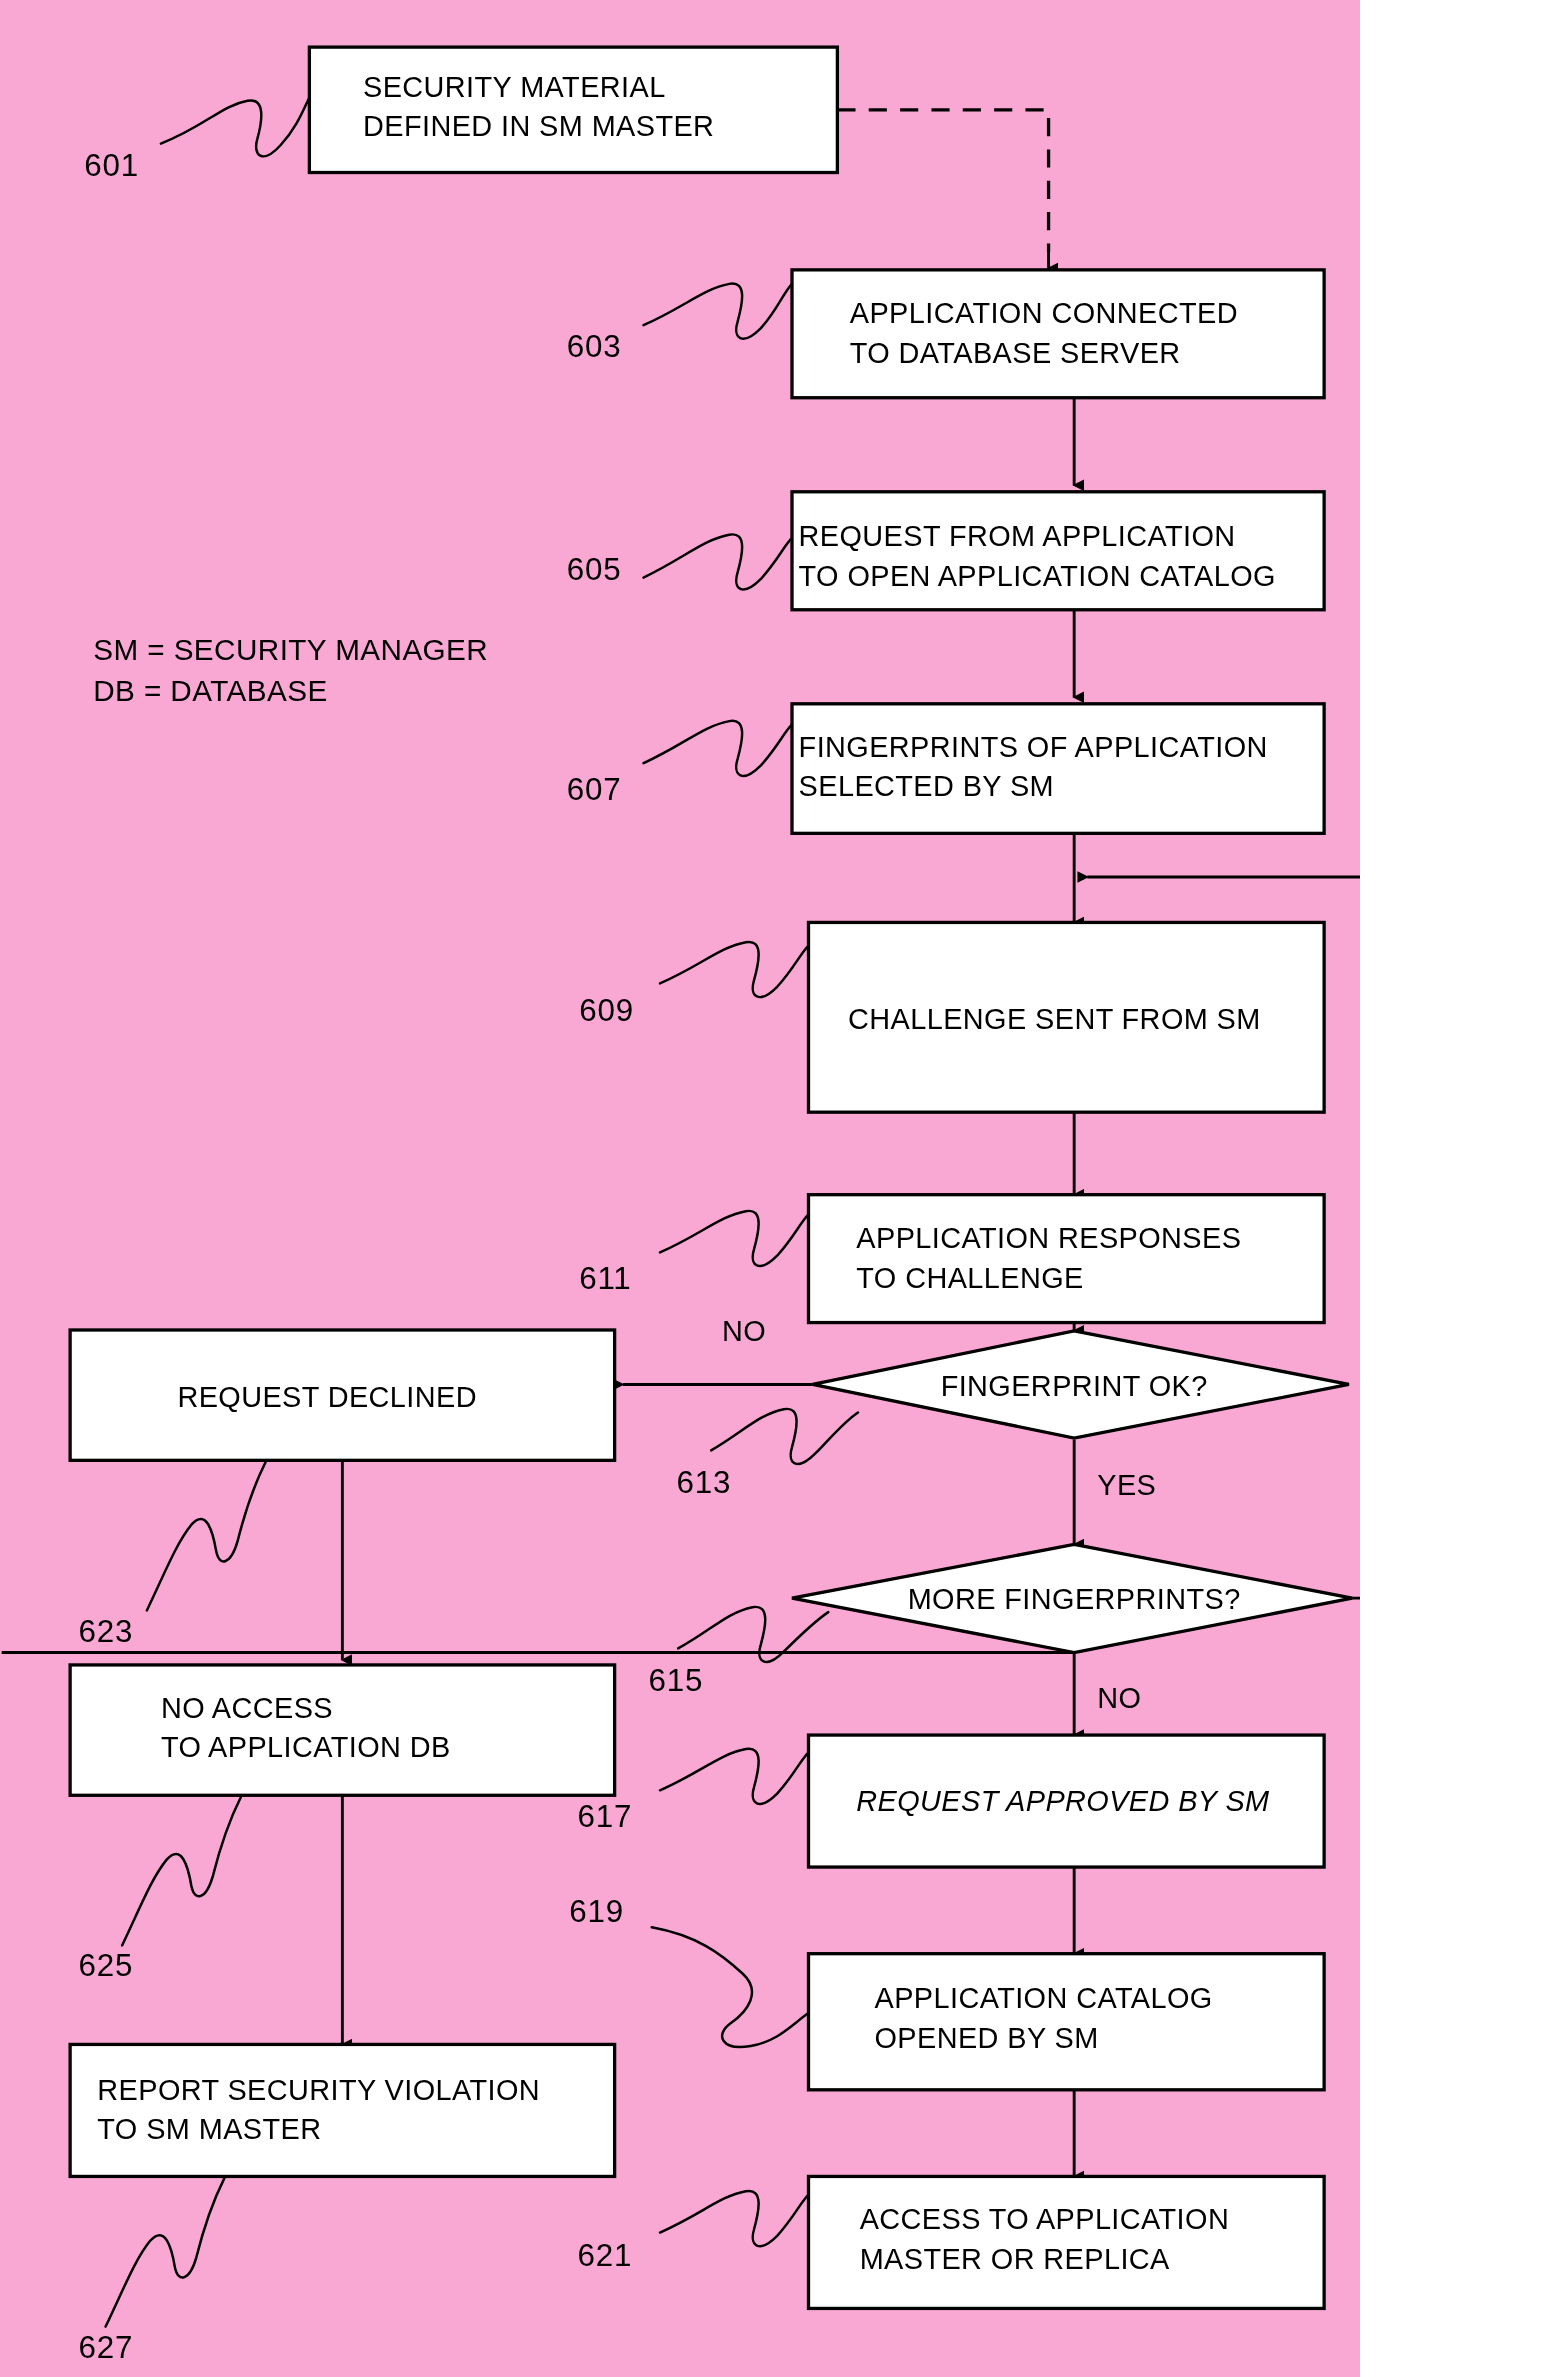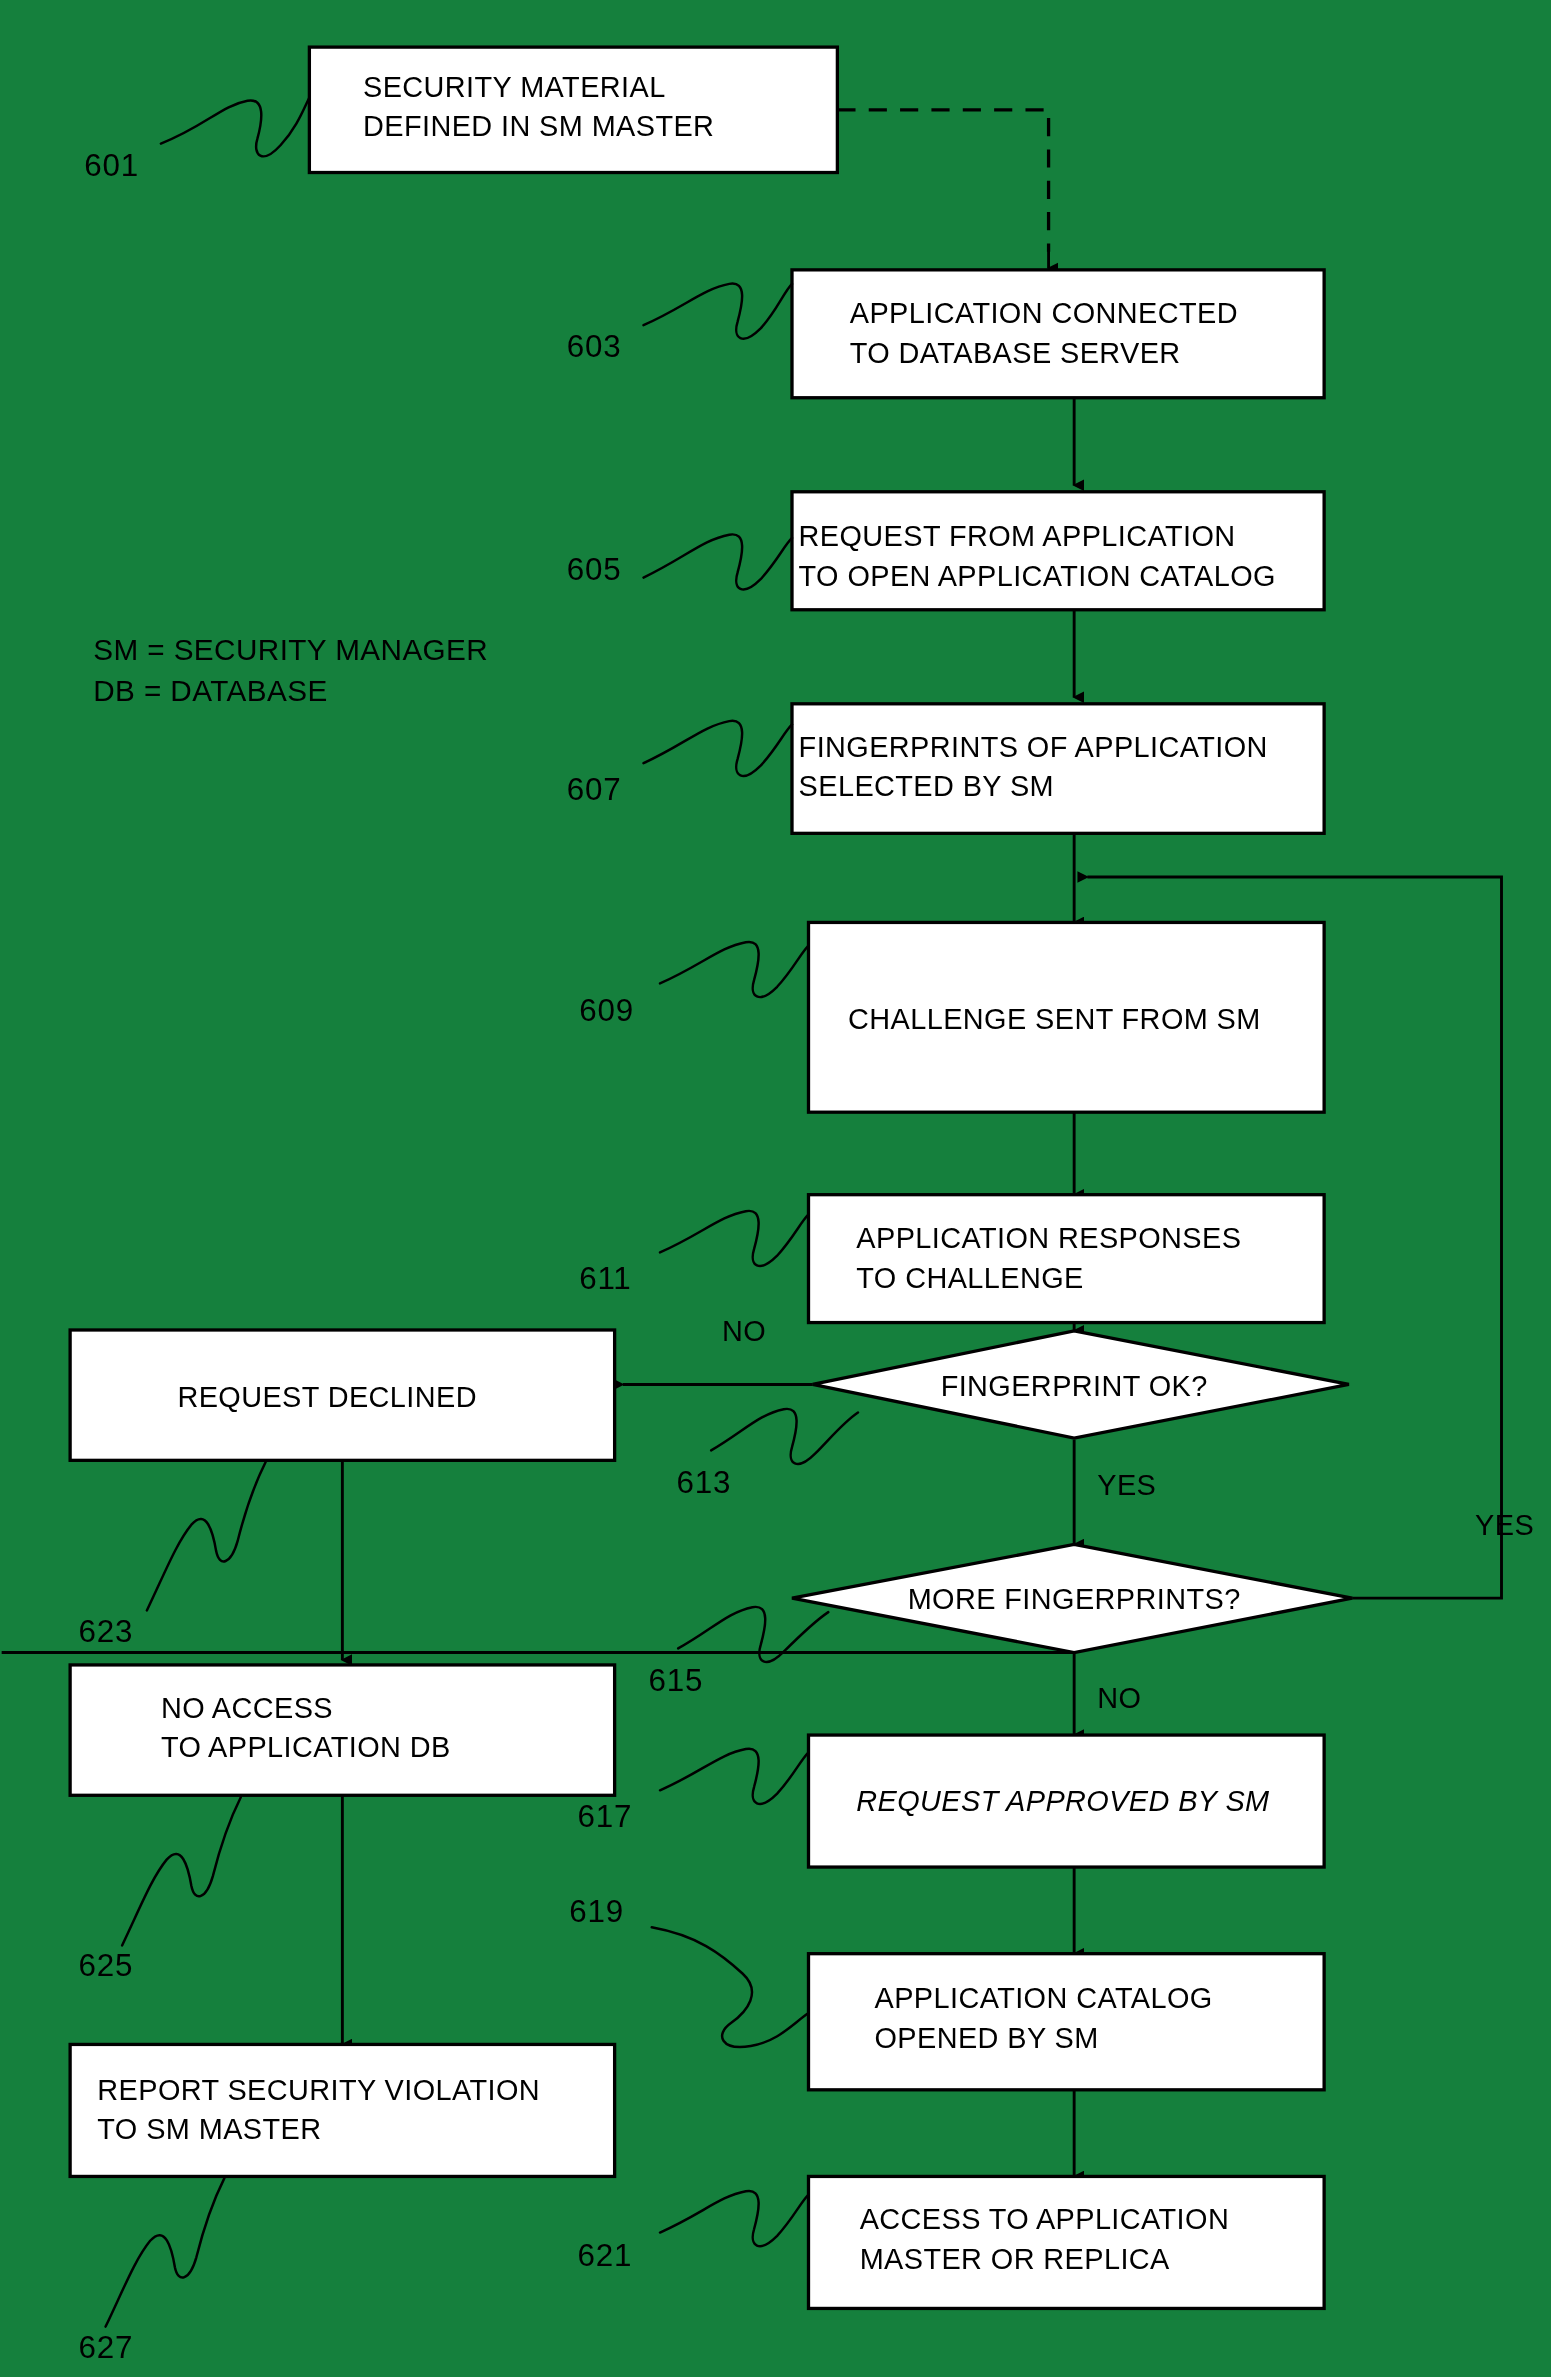--- a/index.html
+++ b/index.html
@@ -6,23 +6,23 @@
   html, body {
     margin: 0;
     padding: 0;
     background: #ffffff;
   }
   body {
     font-family: "Liberation Sans", sans-serif;
   }
   #figure-root {
     position: relative;
-    width: 1551px;
+    width: 1360px;
     height: 2377px;
-    background: #15803d;
+    background: #f9a8d4;
     overflow: hidden;
   }
   svg#flow {
     display: block;
     width: 1551px;
     height: 2377px;
   }
   .node-box {
     fill: #ffffff;
     stroke: #000000;

